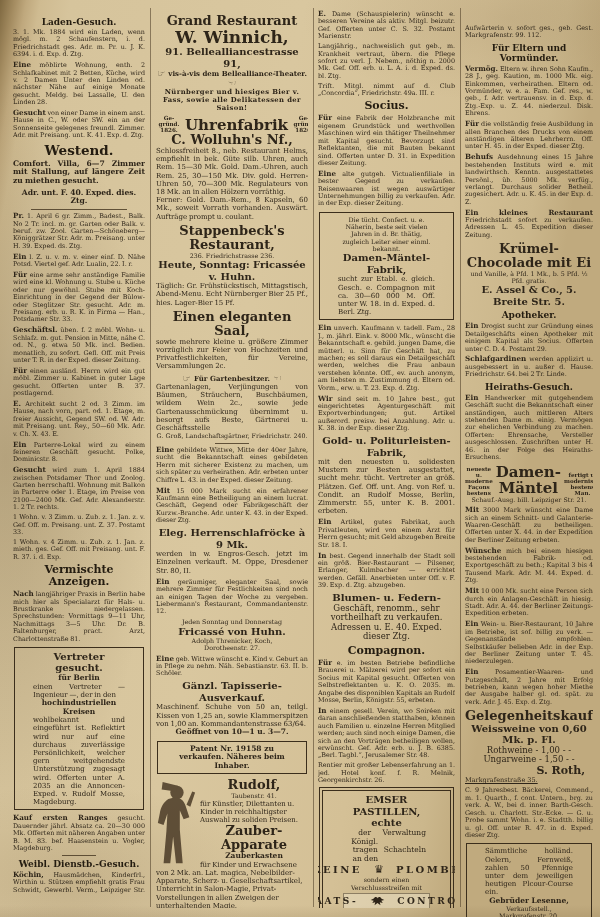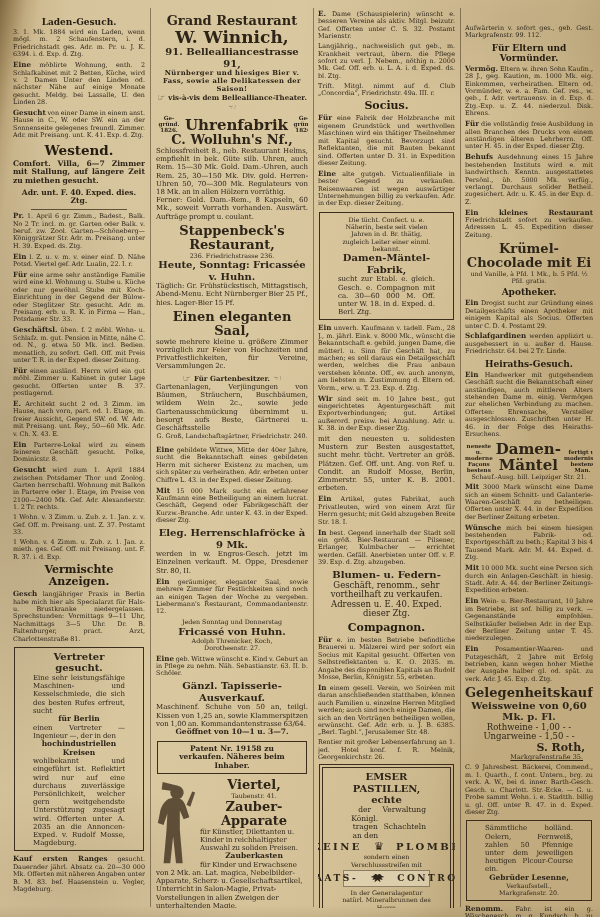--- a/index.html
+++ b/index.html
@@ -33,21 +33,21 @@
   .ln-t1{font-size:17px;line-height:18px;font-weight:bold;}
   .ln-t2{font-size:13px;line-height:14px;font-weight:bold;}
   .ln-t3{font-size:10px;line-height:11.5px;font-weight:bold;}
   .ln-t3sp{font-size:11px;line-height:13px;font-weight:bold;letter-spacing:3px;}
   .ln-t3r{font-size:11px;line-height:12px;font-weight:bold;text-align:right;padding-right:8px;}
   .ln-sub{font-size:7.5px;line-height:8.6px;font-weight:bold;}
   .ln-sub2{font-size:6.8px;line-height:8px;font-weight:bold;letter-spacing:.4px;}
   .ln-md{font-size:8.5px;line-height:9.6px;}
   .ln-body{font-size:7px;line-height:8.2px;text-align:justify;word-spacing:-.4px;}
   .ln-note{font-size:6.3px;line-height:7.3px;}
-  .ln-noter{font-size:6.5px;line-height:7.5px;text-align:right;padding-right:10px;text-decoration:underline;}
+  .ln-noter{font-size:6.5px;line-height:7.5px;text-align:left;padding-right:10px;text-decoration:underline;}
   .ln-decor{font-size:7px;line-height:8.5px;font-weight:bold;}
   .ln-decor .hand{font-family:"DejaVu Sans",sans-serif;font-size:9px;}
   .ln-flank{display:flex;align-items:flex-end;gap:3px;}
   .ln-flank .fl-side{flex:0 0 26px;font-size:5.6px;line-height:6px;font-weight:bold;}
   .ln-flank .fl-center{flex:1;font-size:15px;line-height:16px;font-weight:bold;text-align:center;}
   .ln-flank2{display:flex;justify-content:space-between;font-size:7.5px;line-height:8.6px;padding:0 6px;}
   .ln-icon{display:flex;align-items:center;justify-content:center;gap:12px;font-weight:bold;font-size:10px;letter-spacing:2.5px;line-height:13px;}
   .ln-icon.boxed{background:rgba(235,225,200,.5);border:1px solid rgba(60,46,26,.5);margin:2px 2px;padding:1px 0;font-size:9px;}
   .icon-glyph{font-family:"DejaVu Sans",sans-serif;font-size:11px;letter-spacing:0;}
   .icon-glyph svg{display:block;}
@@ -82,42 +82,41 @@
       <p class="pa pa-xs"><b>Ein</b> <span>l. Z. u. v. m. v. einer einf. D. Nähe Potsd. Viertel gef. Adr. Lualin, 22. I. r.</span></p>
       <p class="pa pa-xs"><b>Für</b> <span>eine arme sehr anständige Familie wird eine kl. Wohnung u. Stube u. Küche oder nur gewöhnl. Stube mit Koch-Einrichtung in der Gegend der Bülow- oder Steglitzer Str. gesucht. Adr. m. Preisang. erb. u. R. K. in Firma — Han., Potsdamer Str. 33.</span></p>
       <p class="pa pa-xs"><b>Geschäftsl.</b> <span>üben. f. 2 möbl. Wohn- u. Schlafz. m. gut. Pension in Mitte, nähe C. od. N., g. etwa 50 Mk. incl. Bedien. monatlich, zu sofort. Gefl. Off. mit Preis unter T. R. in der Exped. dieser Zeitung.</span></p>
       <p class="pa pa-xs"><b>Für</b> <span>einen ausländ. Herrn wird ein gut möbl. Zimmer u. Kabinet in guter Lage gesucht. Offerten unter B. 37. postlagernd.</span></p>
       <p class="pa pa-xs"><b>E.</b> <span>Architekt sucht 2 od. 3 Zimm. im Hause, nach vorn, part. od. 1. Etage, m. freier Aussicht, Gegend SW. od. W. Adr. mit Preisang. unt. Rey., 50—60 Mk. Adr. v. Ch. X. 43. E.</span></p>
       <p class="pa pa-xs"><b>Ein</b> <span>Parterre-Lokal wird zu einem feineren Geschäft gesucht. Polke, Dominicstr. 8.</span></p>
       <p class="pa pa-xs"><b>Gesucht</b> <span>wird zum 1. April 1884 zwischen Potsdamer Thor und Zoolog. Garten herrschaftl. Wohnung mit Balkon in Parterre oder 1. Etage, im Preise von 2100—2400 Mk. Gef. Adr. Alexanderstr. 1. 2 Tr. rechts.</span></p>
       <p class="pa pa-xs">1 Wohn. v. 3 Zimm. u. Zub. z. 1. Jan. z. v. Gef. Off. m. Preisang. unt. Z. 37. Postamt 33.</p>
       <p class="pa pa-xs">1 Wohn. v. 4 Zimm. u. Zub. z. 1. Jan. z. mieth. ges. Gef. Off. mit Preisang. unt. F. R. 37. i. d. Exp.</p>
       <div class="hd hd-md">Vermischte Anzeigen.</div>
-      <p class="pa pa-xs"><b>Gesch</b> <span>langjähriger Praxis in Berlin habe mich hier als Specialarzt für Hals- u. Brustkranke niedergelassen. Sprechstunden: Vormittags 9—11 Uhr, Nachmittags 3—5 Uhr. Dr. B. Faltenburger, pract. Arzt, Charlottenstraße 81.</span></p>
+      <p class="pa pa-xs"><b>Nach</b> <span>langjähriger Praxis in Berlin habe mich hier als Specialarzt für Hals- u. Brustkranke niedergelassen. Sprechstunden: Vormittags 9—11 Uhr, Nachmittags 3—5 Uhr. Dr. B. Faltenburger, pract. Arzt, Charlottenstraße 81.</span></p>
       <div class="box">
         <div class="ln ln-t3">Vertreter gesucht.</div>
-        <div class="ln ln-body">Eine sehr leistungsfähige Maschinen- und Kesselschmiede, die sich des besten Rufes erfreut, sucht</div>
         <div class="ln ln-sub">für Berlin</div>
         <div class="ln ln-body">einen Vertreter — Ingenieur —, der in den</div>
         <div class="ln ln-sub">hochindustriellen Kreisen</div>
         <div class="ln ln-body">wohlbekannt und eingeführt ist. Reflektirt wird nur auf eine durchaus zuverlässige Persönlichkeit, welcher gern weitgehendste Unterstützung zugesagt wird. Offerten unter A. 2035 an die Annoncen-Exped. v. Rudolf Mosse, Magdeburg.</div>
       </div>
       <p class="pa pa-xs"><b>Kauf ersten Ranges</b> <span>gesucht. Dauernder jährl. Absatz ca. 20—30 000 Mk. Offerten mit näheren Angaben unter B. M. 83. bef. Haasenstein u. Vogler, Magdeburg.</span></p>
       <div class="rule"></div>
       <div class="hd hd-sm">Weibl. Dienstb.-Gesuch.</div>
       <p class="pa pa-xs"><b>Köchin,</b> <span>Hausmädchen, Kinderfrl., Wirthin u. Stützen empfiehlt gratis Frau Schwidt, Gewerbl. Verm., Leipziger Str. 94.</span></p>
       <div class="box"></div>
     </div>
   <div class="col" id="c1" style="left:156px;top:12px;width:152px;height:896px">
       <div class="ad">
         <div class="ln ln-t2">Grand Restaurant</div>
         <div class="ln ln-t1">W. Winnich,</div>
         <div class="ln ln-t3">91. Bellealliancestrasse 91,</div>
+        <div class="ln ln-decor"><span class="hand">☞ </span><span>vis-à-vis dem Bellealliance-Theater.</span><span class="hand"> ☜</span></div>
         <div class="ln ln-sub2">Nürnberger und hiesiges Bier v. Fass, sowie alle Delikatessen der Saison!</div>
-        <div class="ln ln-decor"><span class="hand">☞ </span><span>vis-à-vis dem Bellealliance-Theater.</span><span class="hand"> ☜</span></div>
       </div>
       <div class="ad">
         <div class="ln ln-flank">
           <span class="fl-side">Ge- gründ. 1826.</span>
           <span class="fl-center">Uhrenfabrik</span>
           <span class="fl-side">Ge- gründ. 1826.</span>
         </div>
         <div class="ln ln-t2">C. Wolluhn's Nf.,</div>
         <div class="ln ln-body">Schlossfreiheit 8., neb. Restaurant Helms, empfiehlt in bek. Güte silb. Uhren, auch Rem. 15—30 Mk. Gold. Dam.-Uhren, auch Rem. 25, 30—150 Mk. Div. gold. Herren-Uhren 50, 70—300 Mk. Regulateurs von 18 Mk. an in allen Hölzern vorräthig.</div>
         <div class="ln ln-body">Ferner: Gold. Dam.-Rem., 8 Kapseln, 60 Mk., soweit Vorrath vorhanden. Auswärt. Aufträge prompt u. coulant.</div>
@@ -162,44 +161,45 @@
       </div>
       <div class="ad herm">
         <span class="fig"><svg viewBox="0 0 40 90">
             <g fill="#453522">
               <ellipse cx="21" cy="13" rx="7" ry="7"></ellipse>
               <path d="M6 2l16 4-2 6-15-2z"></path>
               <path d="M12 20c-5 3-8 9-9 15l-2 10 6 2 4-12-1 18-3 34h7l3-28 3 28h7l-3-35V32l4 9 6-2-4-12c-2-6-6-9-11-9z"></path>
               <path d="M31 26l6-14 3 1-5 15z"></path>
             </g>
           </svg></span>
-        <div class="ln ln-t2">Viertel,</div>
+        <div class="ln ln-t2">Rudolf,</div>
         <div class="ln ln-note">Taubenstr. 41.</div>
+        <div class="ln ln-body">für Künstler, Dilettanten u. Kinder in reichhaltigster Auswahl zu soliden Preisen.</div>
         <div class="ln ln-t2">Zauber-Apparate</div>
-        <div class="ln ln-body">für Künstler, Dilettanten u. Kinder in reichhaltigster Auswahl zu soliden Preisen.</div>
         <div class="ln ln-sub">Zauberkasten</div>
         <div class="ln ln-body">für Kinder und Erwachsene von 2 Mk. an. Lat. magica, Nebelbilder-Apparate, Scherz- u. Gesellschaftsartikel, Unterricht in Salon-Magie, Privat-Vorstellungen in allen Zweigen der unterhaltenden Magie.</div>
       </div>
       <p class="pa pa-xs"><b>Für</b> <span>eine gut eingeführte Eisenwaarenhandlung wird ein Socius mit einer Kapital-Einlage von 18 000 Mark gesucht. Anfragen unter E. 46. in der Expedition dieser Zeitung niederzulegen.</span></p>
     </div>
   <div class="col" id="c2" style="left:318px;top:10px;width:137px;height:898px">
       <p class="pa pa-xs"><b>E.</b> <span>Dame (Schauspielerin) wünscht e. besseren Vereine als aktiv. Mitgl. beizutr. Gef. Offerten unter C. S. 32. Postamt Marienstr.</span></p>
       <p class="pa pa-xs">Langjährig., nachweislich gut geb., m. Krankheit vertraut, übern. die Pflege sofort zu verl. J. Nebem., nöthig n. 2000 Mk. Gef. Off. erb. u. L. A. i. d. Exped. ds. bl. Ztg.</p>
       <p class="pa pa-xs">Trift. Mitgl. nimmt auf d. Club „Concordia“, Friedrichstr. 49a. III. r.</p>
       <div class="hd hd-md">Socius.</div>
       <p class="pa pa-xs"><b>Für</b> <span>eine Fabrik der Holzbranche mit eigenem Grundstück und werthvollen Maschinen wird ein thätiger Theilnehmer mit Kapital gesucht. Bevorzugt sind Reflektanten, die mit Bauten bekannt sind. Offerten unter D. 31. in Expedition dieser Zeitung.</span></p>
       <p class="pa pa-xs"><b>Eine</b> <span>alte gutgeh. Victualienfiliale in bester Gegend zu verkaufen. Reisenwaaren ist wegen auswärtiger Unternehmungen billig zu verkaufen. Adr. in der Exp. dieser Zeitung.</span></p>
       <div class="box">
         <div class="ln ln-note">Die tücht. Confect. u. e. Näherin, beste seit vielen Jahren in d. Br. thätig, zugleich Leiter einer einml. bekannt.</div>
         <div class="ln ln-t3">Damen-Mäntel-Fabrik,</div>
         <div class="ln ln-body">sucht zur Etabl. e. gleich. Gesch. e. Compagnon mit ca. 30—60 000 M. Off. unter W. 18. in d. Exped. d. Berl. Ztg.</div>
       </div>
       <p class="pa pa-xs"><b>Ein</b> <span>unverh. Kaufmann v. tadell. Fam., 28 J., m. jährl. Eink. v. 8000 Mk., wünscht die Bekanntschaft e. gebild. jungen Dame, die mütterl. u. Sinn für Geschäft hat, zu machen; es soll daraus ein Detailgeschäft werden, welches die Frau anbaun verstehen könnte. Off., ev. auch anonym, am liebsten m. Zustimmung d. Eltern od. Vorm., erw. u. T. 23. Exp. d. Ztg.</span></p>
       <p class="pa pa-xs"><b>Wir</b> <span>sind seit m. 10 Jahre best., gut eingerichtetes Agenturgeschäft mit Exportverbindungen; gut. Artikel außerord. preisw. bei Anzahlung. Adr. u. K. 38. in der Exp. dieser Ztg.</span></p>
       <div class="ad">
+        <div class="ln ln-t3">Gold- u. Politurleisten-Fabrik,</div>
         <div class="ln ln-body">mit den neuesten u. solidesten Mustern zur Besten ausgestattet, sucht mehr. tücht. Vertreter an größ. Plätzen. Gef. Off. unt. Ang. von Ref. u. Condit. an Rudolf Mosse, Berlin, Zimmerstr. 55, unter K. B. 2001. erbeten.</div>
       </div>
       <p class="pa pa-xs"><b>Ein</b> <span>Artikel, gutes Fabrikat, auch Privatleuten, wird von einem Arzt für Herrn gesucht; mit Geld abzugeben Breite Str. 18. I.</span></p>
       <p class="pa pa-xs"><b>In</b> <span>best. Gegend innerhalb der Stadt soll ein größ. Bier-Restaurant — Pilsener, Erlanger, Kulmbacher — errichtet werden. Gefäll. Anerbieten unter Off. v. F. 39. Exp. d. Ztg. abzugeben.</span></p>
       <div class="ad">
         <div class="ln ln-t3">Blumen- u. Federn-</div>
         <div class="ln ln-md">Geschäft, renomm., sehr vortheilhaft zu verkaufen. Adressen u. E. 40. Exped. dieser Ztg.</div>
       </div>
       <div class="hd hd-md">Compagnon.</div>
       <p class="pa pa-xs"><b>Für</b> <span>e. im besten Betriebe befindliche Brauerei u. Mälzerei wird per sofort ein Socius mit Kapital gesucht. Offerten von Selbstreflektanten u. K. O. 2035. m. Angabe des disponiblen Kapitals an Rudolf Mosse, Berlin, Königstr. 55, erbeten.</span></p>
@@ -239,20 +239,21 @@
   <div class="col" id="c3" style="left:465px;top:25px;width:128px;height:898px">
       <p class="pa pa-xs">Aufwärterin v. sofort ges., geb. Gest. Markgrafenstr. 99. 112.</p>
       <div class="hd hd-sm">Für Eltern und Vormünder.</div>
       <p class="pa pa-xs"><b>Vermög.</b> <span>Eltern w. ihren Sohn Kaufm., 28 J., geg. Kaution, m. 1000 Mk. eig. Einkommen, verheirathen. Eltern od. Vormünder, w. e. a. Fam. Gef. res., w. geb., f. Adr. vertrauensv. in d. Exp. d. Ztg.-Exp. u. Z. 44. niederzul. Disk. Ehrens.</span></p>
       <p class="pa pa-xs"><b>Für</b> <span>die vollständig freie Ausbildung in allen Branchen des Drucks von einem anständigen älteren Lehrherrn. Off. unter H. 45. in der Exped. dieser Ztg.</span></p>
       <p class="pa pa-xs"><b>Behufs</b> <span>Ausdehnung eines 15 Jahre bestehenden Instituts wird e. mit landwirthsch. Kenntn. ausgestattetes Persönl., üb. 5000 Mk. verfüg., verlangt. Durchaus solider Betheil. zugesichert. Adr. u. K. 45. in der Exp. d. Z.</span></p>
       <p class="pa pa-xs"><b>Ein kleines Restaurant</b> <span>Friedrichstadt sofort zu verkaufen. Adressen L. 45. Expedition dieser Zeitung.</span></p>
       <div class="ad">
         <div class="ln ln-t2">Krümel-Chocolade mit Ei</div>
         <div class="ln ln-note">und Vanille, à Pfd. 1 Mk., b. 5 Pfd. ½ Pfd. gratis.</div>
+        <div class="ln ln-t3">E. Assel &amp; Co., 5. Breite Str. 5.</div>
       </div>
       <div class="hd hd-sm">Apotheker.</div>
       <p class="pa pa-xs"><b>Ein</b> <span>Drogist sucht zur Gründung eines Detailgeschäfts einen Apotheker mit einigem Kapital als Socius. Offerten unter C. D. 4. Postamt 29.</span></p>
       <p class="pa pa-xs"><b>Schlafgardinen</b> <span>werden applizirt u. ausgebessert in u. außer d. Hause. Friedrichstr. 64. bei 2 Tr. Linde.</span></p>
       <div class="hd hd-sm">Heiraths-Gesuch.</div>
       <p class="pa pa-xs"><b>Ein</b> <span>Handwerker mit gutgehendem Geschäft sucht die Bekanntschaft einer anständigen, auch mittleren Alters stehenden Dame m. einig. Vermögen zur ehelichen Verbindung zu machen. Offerten: Ehrensache, Versteller ausgeschlossen. Zuschriften unter H. 46. in der Folge des Heiraths-Ersuchens.</span></p>
       <div class="ad">
         <div class="ln ln-flank">
           <span class="fl-side">neueste u. moderne Façons bestens</span>
           <span class="fl-center">Damen-Mäntel</span>

